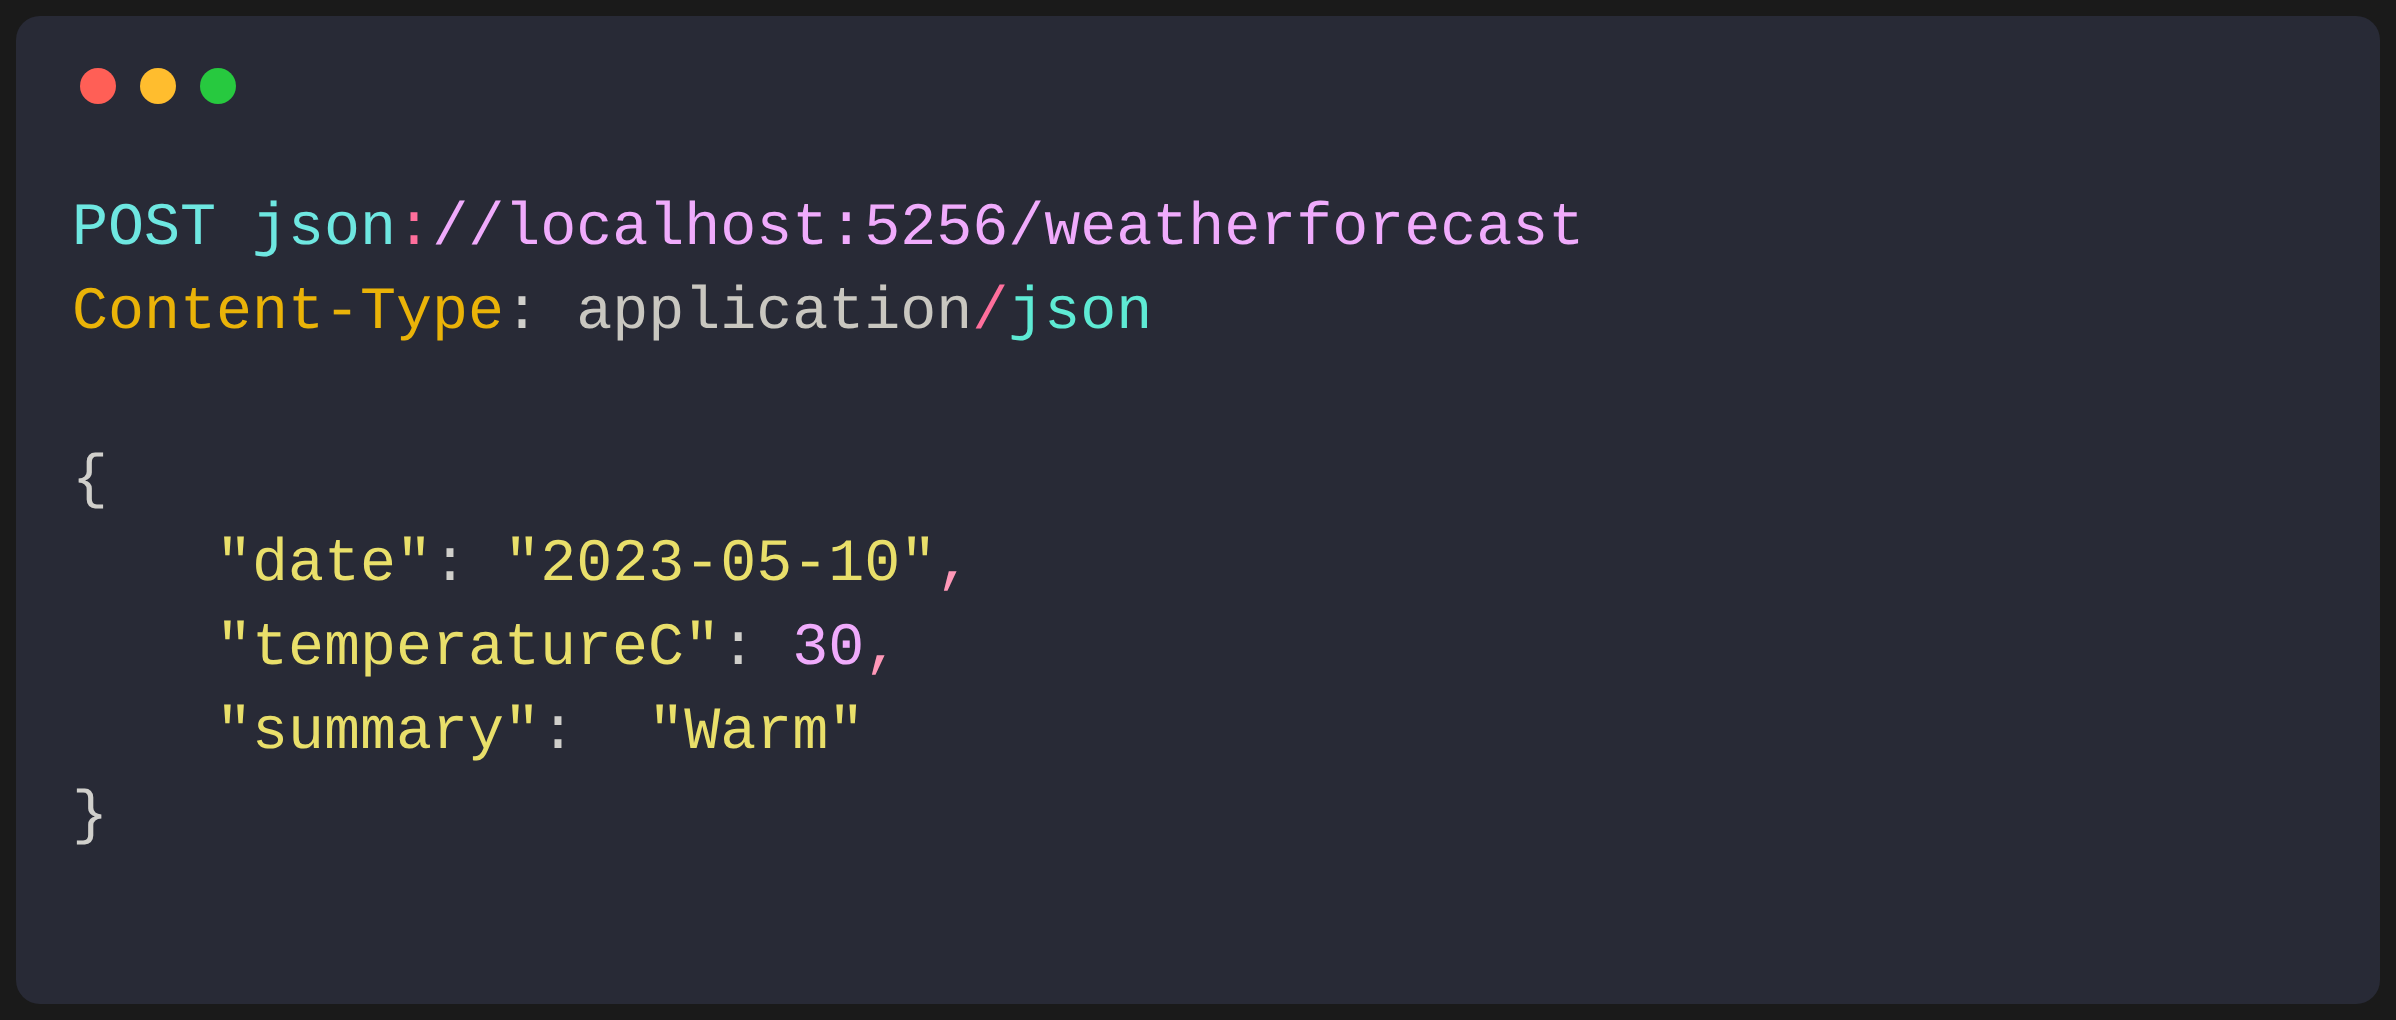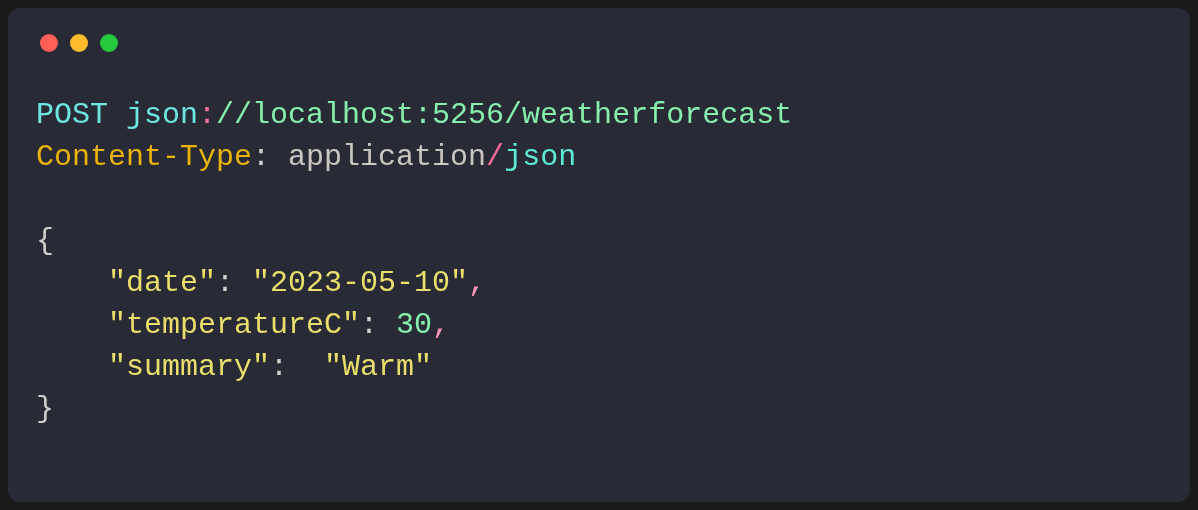--- a/index.html
+++ b/index.html
@@ -37,29 +37,29 @@
     .dot-green { background: #27c93f; }
     .code {
       font-family: "SFMono-Regular", Consolas, "Liberation Mono", Menlo, monospace;
       font-size: 30px;
       line-height: 1.4;
       white-space: pre;
       color: #d0cfcb;
     }
     .tk-method { color: #6ee7e1; text-align: right; }
     .tk-colon  { color: #ff6f9c; }
-    .tk-dim    { color: #86efac; }
+    .tk-dim    { color: #f0abfc; }
     .tk-header { color: #eab308; }
     .tk-mime1  { color: #c9c7c0; }
     .tk-slash  { color: #ff6f9c; }
     .tk-mime2  { color: #5eead4; }
     .tk-plain  { color: #d0cfcb; }
     .tk-key    { color: #e9df6a; }
     .tk-str    { color: #e9df6a; }
-    .tk-num    { color: #86efac; }
+    .tk-num    { color: #f0abfc; }
     .tk-comma  { color: #ff98b8; }
   </style>
 </head>
 <body>
 
 <div class="window">
   <div class="traffic-lights">
     <div class="dot dot-red"></div>
     <div class="dot dot-yellow"></div>
     <div class="dot dot-green"></div>

